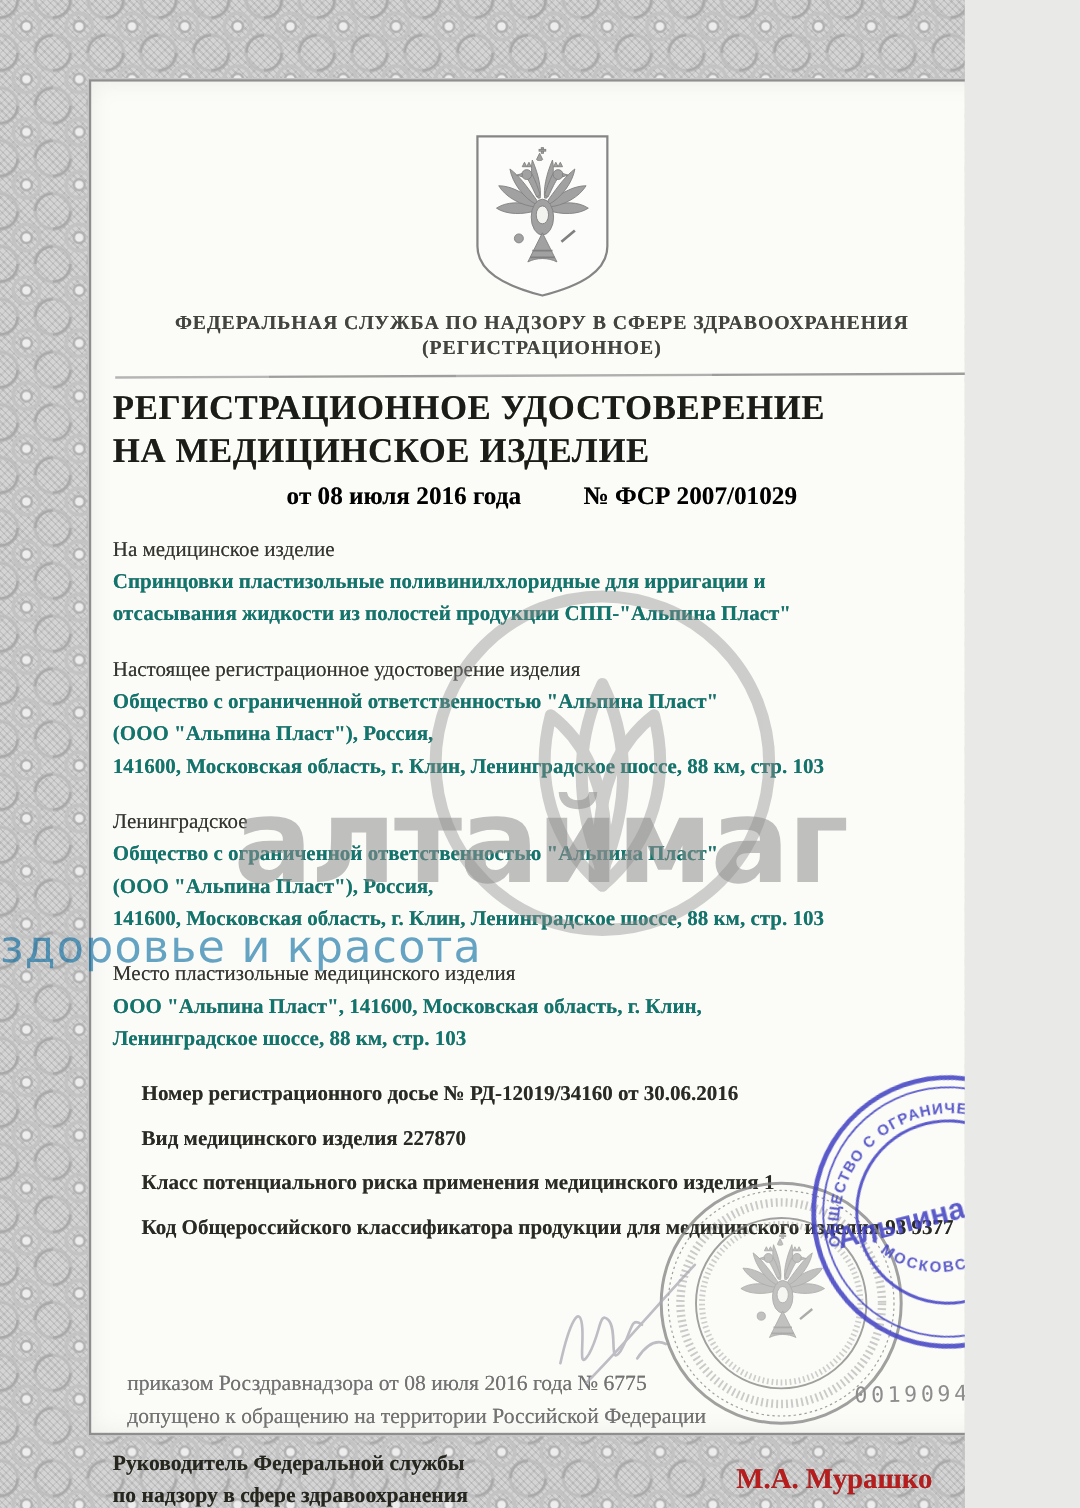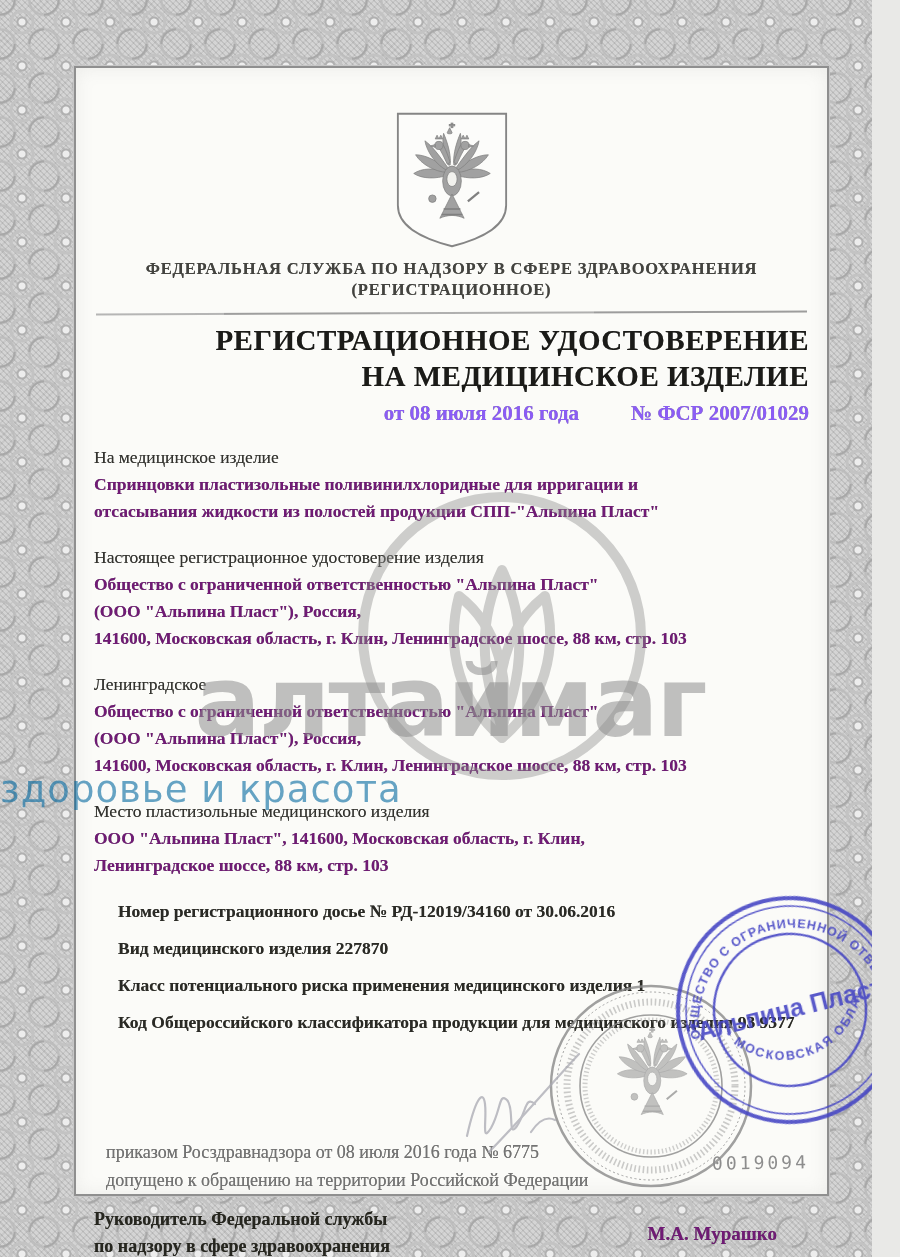--- a/index.html
+++ b/index.html
@@ -1,17 +1,17 @@
 <!DOCTYPE html>
 <html><head>
 <meta charset="utf-8">
 <style>
   html,body{margin:0;padding:0;background:#e9e9e7;}
   .page{
-    position:relative;width:872px;height:1257px;overflow:hidden;
+    position:relative;width:804px;height:1257px;overflow:hidden;
     font-family:"Liberation Serif", serif;
     background:#d0d0d0;
   }
   
   .frame{
     position:absolute;inset:0;
     background-color:#cccccc;
     background-image:
       radial-gradient(circle at 50% 50%, #ededed 0 3px, #b0b0b0 4px 5px, rgba(0,0,0,0) 6px),
       radial-gradient(circle at 0% 0%, rgba(0,0,0,0) 13px, #a8a8a8 14px 15px, rgba(0,0,0,0) 17px),
@@ -32,33 +32,33 @@
   }
   .content{
     position:absolute;inset:0;
     padding:42px 18px 0 18px;
     color:#262622;
     text-shadow:0 0 .5px rgba(50,50,46,.6);
   }
   .crest{display:block;margin:0 auto 8px auto;width:126px;height:140px;filter:blur(.3px);opacity:.92;}
   .agency{ text-align:center;font-size:16.5px;font-weight:700;letter-spacing:.8px;color:#43433f;line-height:21px;}
   .divider{height:2px;margin:12px 2px 6px 2px;background:linear-gradient(90deg,#a9a9a9 0 18%,#8e8e8e 18% 40%,#a2a2a2 40% 70%,#8c8c8c 70% 100%);transform:rotate(-.25deg);opacity:.85;}
-  .doc-title{text-align:right;font-size:29px;font-weight:700;letter-spacing:.5px;line-height:36px;margin-top:8px;color:#1b1b18;}
-  .doc-sub{text-align:right;font-size:21px;font-weight:700;margin-top:7px;color:#8b5cf6;}
+  .doc-title{text-align:left;font-size:29px;font-weight:700;letter-spacing:.5px;line-height:36px;margin-top:8px;color:#1b1b18;}
+  .doc-sub{text-align:center;font-size:21px;font-weight:700;margin-top:7px;color:#000000;}
   .doc-sub .num{margin-left:52px;}
   .body-block{margin:0;padding:0;font-size:17.5px;line-height:27px;}
   .b1{margin-top:18px;}
   .gap{margin-top:19px;}
   .lbl{font-weight:400;color:#33332f;}
-  .val{font-weight:700;color:#701a75;}
+  .val{font-weight:700;color:#0f766e;}
   .fieldline{margin-top:10px;font-weight:700;color:#2a2a25;margin-left:24px;}
   .order-block{margin-top:102px;padding-left:12px;font-size:18px;line-height:28px;font-weight:400;color:#737373;}
   .signer-row{display:flex;margin-top:12px;font-size:18px;line-height:27px;}
   .signer-title{font-weight:700;color:#26261f;}
-  .signer-name{margin-left:auto;margin-right:32px;align-self:center;font-weight:700;font-size:19px;color:#701a75;}
+  .signer-name{margin-left:auto;margin-right:32px;align-self:center;font-weight:700;font-size:24px;color:#b91c1c;}
   .serial{
     position:absolute;left:712px;top:1152px;z-index:6;
     font-family:"DejaVu Sans Mono", monospace;
     font-size:18px;letter-spacing:3px;color:#8d8d8d;
     transform:rotate(-1deg);
   }
   
   .watermark{position:absolute;inset:0;pointer-events:none;z-index:3;}
   .wm-logo{position:absolute;left:352px;top:486px;width:300px;height:300px;opacity:.42;}
   .wm-brand{

